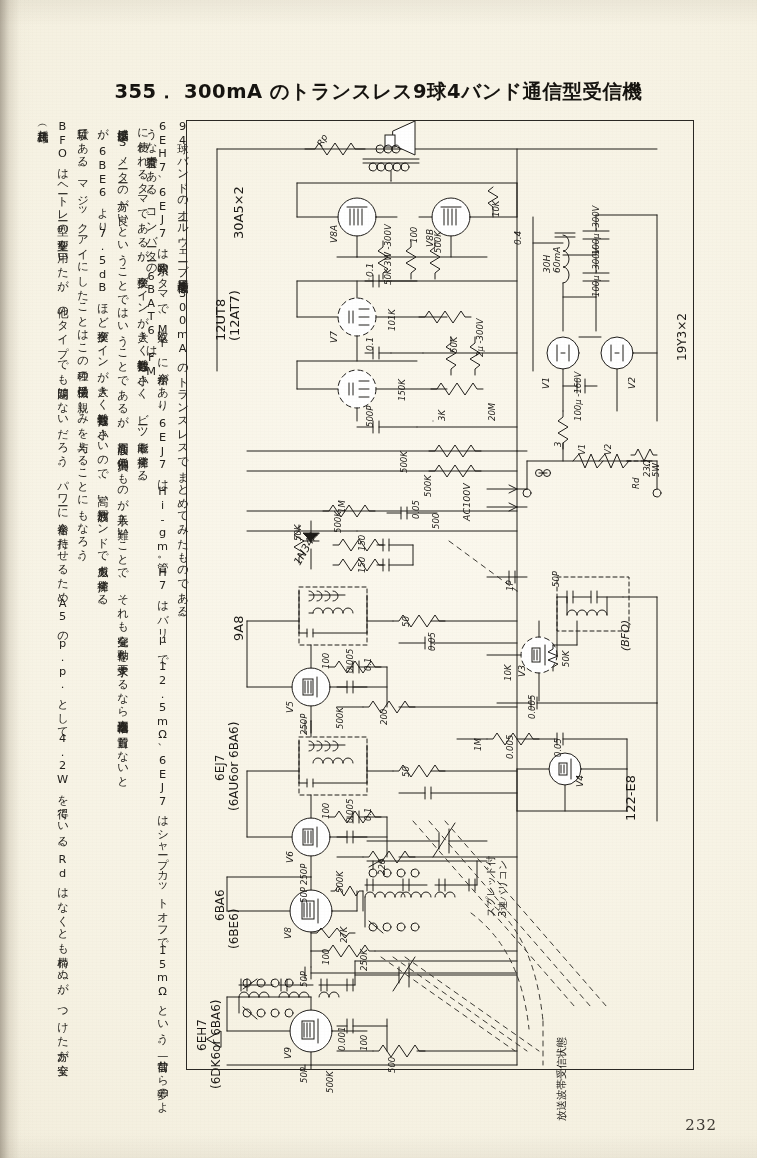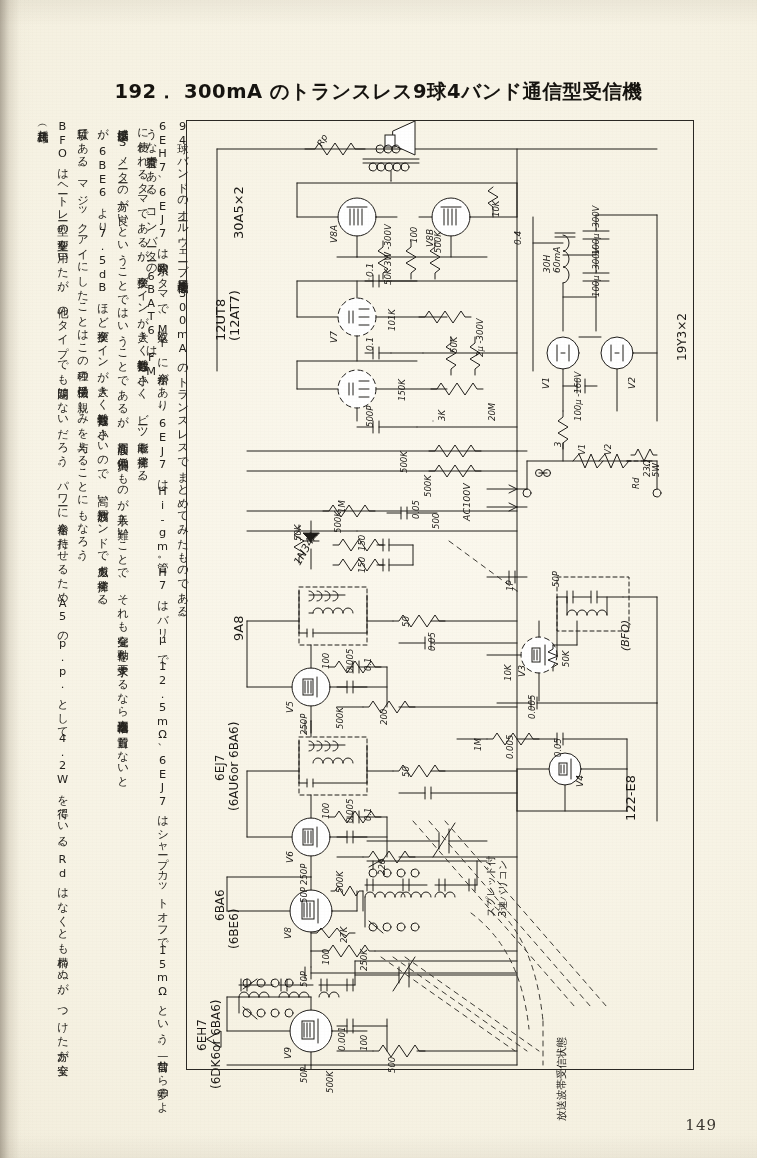--- a/index.html
+++ b/index.html
@@ -67,21 +67,21 @@
     position:absolute;right:40px;bottom:24px;
     font-size:15px;color:#3a3630;letter-spacing:1px;
     font-family:"DejaVu Serif","Liberation Serif",serif;
   }
 </style>
 </head>
 <body>
 
 <div id="page"></div>
 
-<div id="title" class="ink">192． 300mA のトランスレス9球4バンド通信型受信機</div>
+<div id="title" class="ink">355． 300mA のトランスレス9球4バンド通信型受信機</div>
 
 <div id="vtext">
   <div class="vcol">9球4バンドのオールウェーブ通信用受信機を300mAのトランスレスでまとめてみたものである。</div>
   <div class="vcol">6EH7、6EJ7は欧州系のタマで、欧返Mfに余裕があり、6EJ7はHi-gm管。H7はバリμで12.5mΩ、6EJ7はシャープカットオフで15mΩという。一昔前なら夢のような真空管である。コンバーターの6BAT6はFM</div>
   <div class="vcol">に使われるタマであるが、変換ゲインが大きく雑音指数も小さく、ビーツ能率も発揮する。</div>
   <div class="vcol">感度指示はSメーターの方が良いということではいうことであるが、高周波な低消費のものが入手し難いことで、それも完全な動作を要求するなら直流増幅器を前置しないと</div>
   <div class="vcol">が、6BE6より7.5dBほど変換ゲインが大きく雑音指数も小さいので、高い周波数バンドで威力を発揮する。</div>
   <div class="vcol">駄目である。マジックアイにしたことはこの種の受信機に親しみを与えることにもなろう。</div>
   <div class="vcol">BFOはヘートレー型の変型を用いたが、他のタイプでも問題はないだろう。パワーに余裕を持たせるためA5のp.p.として4.2Wを得ている。Rdはなくとも構わぬが、つけた方が安全。</div>
   <div class="vcol">（相良武雄）</div>
@@ -660,14 +660,14 @@
 <div class="lbl rot" style="left:366px;top:326px;transform:rotate(-90deg);font-size:8.5px;font-style:italic;">3</div>
 <div class="lbl rot" style="left:444px;top:368px;transform:rotate(-90deg);font-size:8.5px;font-style:italic;">Rd</div>
 <div class="lbl rot" style="left:456px;top:356px;transform:rotate(-90deg);font-size:8.5px;font-style:italic;line-height:1.1;white-space:pre;">23Ω
 5W</div>
 <div class="lbl rot" style="left:390px;top:334px;transform:rotate(-90deg);font-size:8.5px;font-style:italic;">V1</div>
 <div class="lbl rot" style="left:416px;top:334px;transform:rotate(-90deg);font-size:8.5px;font-style:italic;">V2</div>
 
 </div>
 </div>
 
-<div id="pageno">149</div>
+<div id="pageno">232</div>
 <div id="grain"></div>
 
 </body></html>

